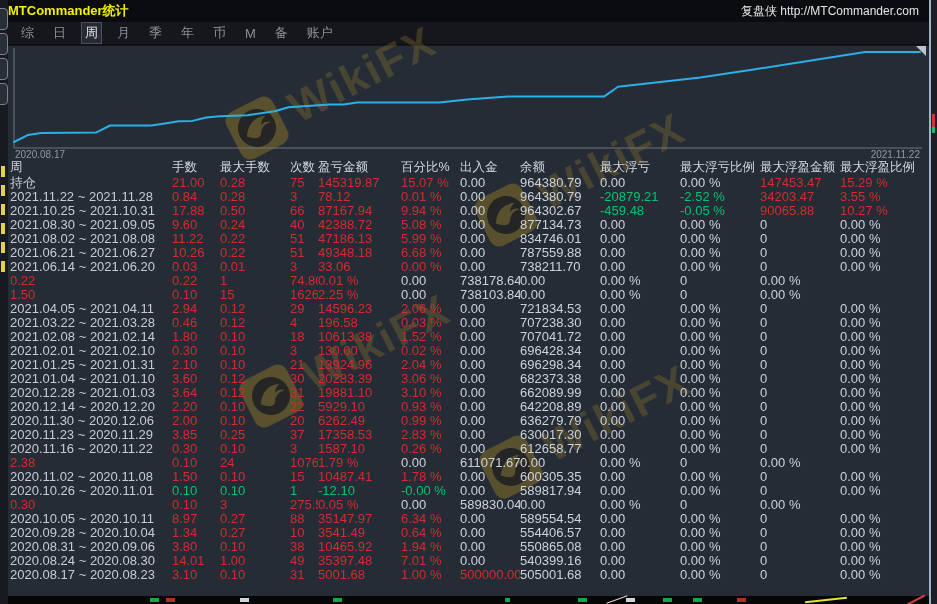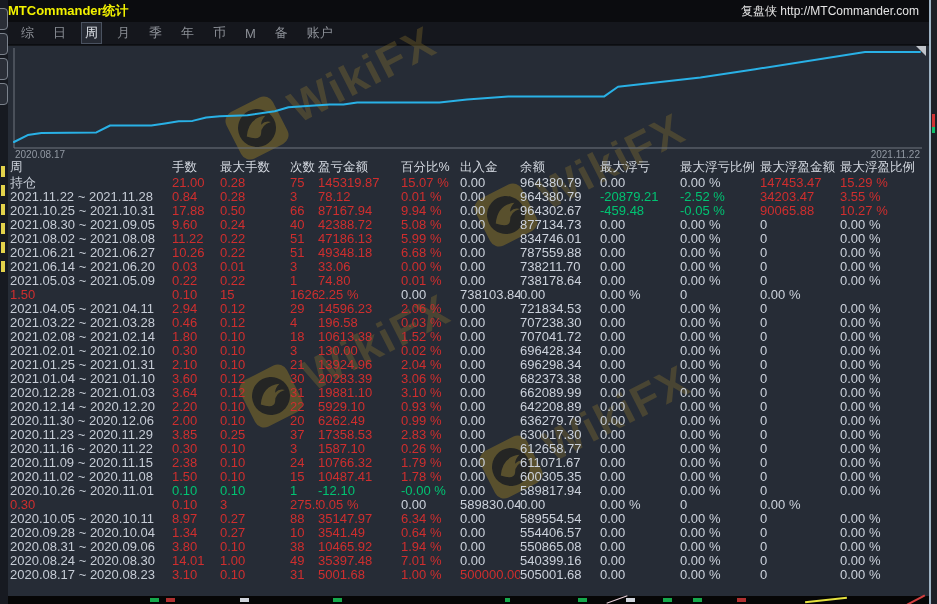--- a/index.html
+++ b/index.html
@@ -242,21 +242,20 @@
           <span class="cell c-r">33.06</span>
           <span class="cell c-r">0.00 %</span>
           <span class="cell c-w">0.00</span>
           <span class="cell c-w">738211.70</span>
           <span class="cell c-w">0.00</span>
           <span class="cell c-w">0.00 %</span>
           <span class="cell c-w">0</span>
           <span class="cell c-w">0.00 %</span>
         </div>
         <div class="trow">
-          <span class="cell c-d">2021.05.03 ~ 2021.05.09</span>
           <span class="cell c-r">0.22</span>
           <span class="cell c-r">0.22</span>
           <span class="cell c-r">1</span>
           <span class="cell c-r">74.80</span>
           <span class="cell c-r">0.01 %</span>
           <span class="cell c-w">0.00</span>
           <span class="cell c-w">738178.64</span>
           <span class="cell c-w">0.00</span>
           <span class="cell c-w">0.00 %</span>
           <span class="cell c-w">0</span>
@@ -423,21 +422,20 @@
           <span class="cell c-r">1587.10</span>
           <span class="cell c-r">0.26 %</span>
           <span class="cell c-w">0.00</span>
           <span class="cell c-w">612658.77</span>
           <span class="cell c-w">0.00</span>
           <span class="cell c-w">0.00 %</span>
           <span class="cell c-w">0</span>
           <span class="cell c-w">0.00 %</span>
         </div>
         <div class="trow">
-          <span class="cell c-d">2020.11.09 ~ 2020.11.15</span>
           <span class="cell c-r">2.38</span>
           <span class="cell c-r">0.10</span>
           <span class="cell c-r">24</span>
           <span class="cell c-r">10766.32</span>
           <span class="cell c-r">1.79 %</span>
           <span class="cell c-w">0.00</span>
           <span class="cell c-w">611071.67</span>
           <span class="cell c-w">0.00</span>
           <span class="cell c-w">0.00 %</span>
           <span class="cell c-w">0</span>

